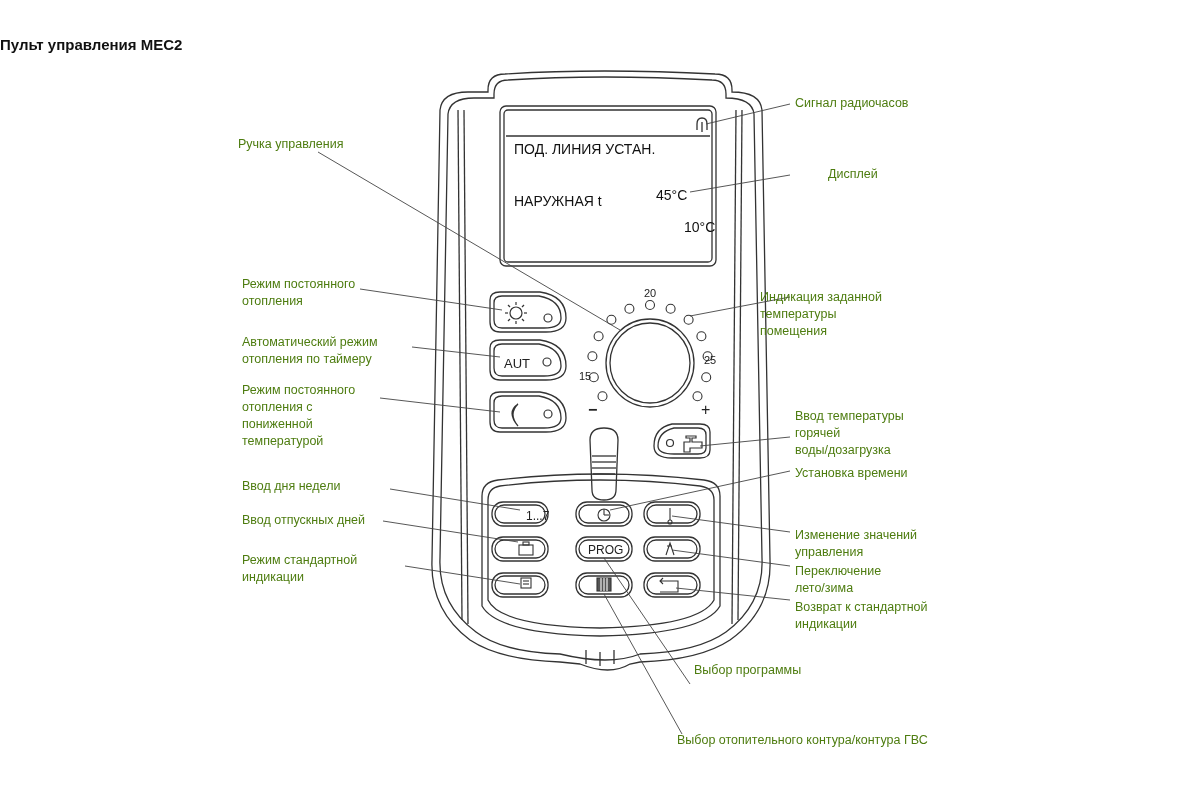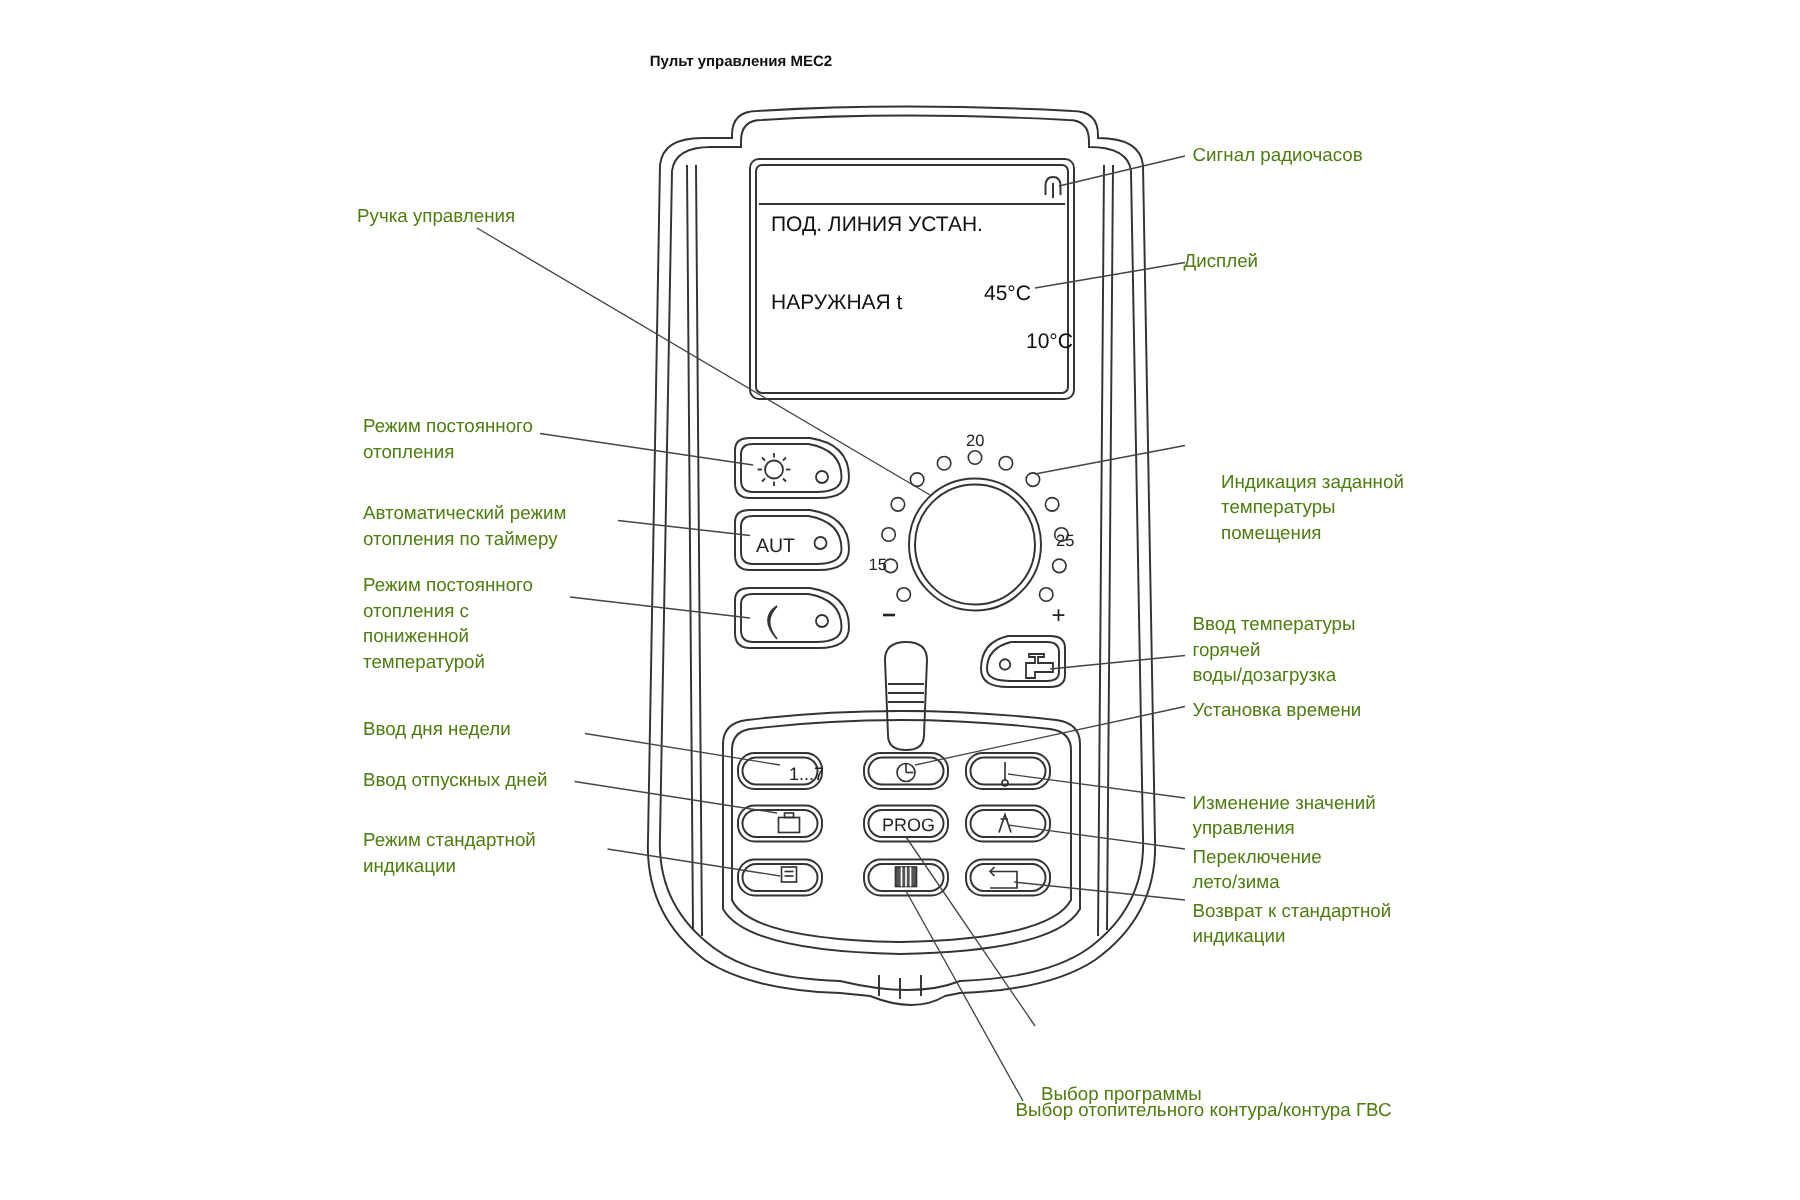--- a/index.html
+++ b/index.html
@@ -1,19 +1,19 @@
 <!DOCTYPE html>
 <html><head>
 <meta charset="utf-8">
 <style>
   html, body { margin:0; padding:0; background:#ffffff; }
   body { width:1200px; height:800px; position:relative; overflow:hidden;
          font-family:"Liberation Sans", sans-serif; color:#1a1a1a; }
-  .title { position:absolute; left:0; width:988px; top:36px; text-align:center;
-           font-weight:bold; font-size:10px; color:#111; }
+  .title { position:absolute; left:0; width:988px; top:36px; text-align:left;
+           font-weight:bold; font-size:15px; color:#111; }
   .lbl { position:absolute; font-size:12.5px; line-height:17px; color:#4d7c0f; white-space:pre-line; }
   svg.device { position:absolute; left:0; top:0; }
   .disp { position:absolute; font-size:14px; color:#111; }
   .btxt { font-family:"Liberation Sans", sans-serif; fill:#222; }
 </style>
 </head>
 <body>
 
 <div class="title">Пульт управления MEC2</div>
 
@@ -198,28 +198,28 @@
 <div class="lbl" style="left:242px;top:382px;">Режим постоянного
 отопления с
 пониженной
 температурой</div>
 <div class="lbl" style="left:242px;top:478px;">Ввод дня недели</div>
 <div class="lbl" style="left:242px;top:512px;">Ввод отпускных дней</div>
 <div class="lbl" style="left:242px;top:552px;">Режим стандартной
 индикации</div>
 
 <div class="lbl" style="left:795px;top:95px;">Сигнал радиочасов</div>
-<div class="lbl" style="left:789px;top:166px;">Дисплей</div>
-<div class="lbl" style="left:814px;top:289px;margin-top:24px;">Индикация заданной
+<div class="lbl" style="left:828px;top:166px;">Дисплей</div>
+<div class="lbl" style="left:760px;top:289px;">Индикация заданной
 температуры
 помещения</div>
 <div class="lbl" style="left:795px;top:408px;">Ввод температуры
 горячей
 воды/дозагрузка</div>
 <div class="lbl" style="left:795px;top:465px;">Установка времени</div>
 <div class="lbl" style="left:795px;top:527px;">Изменение значений
 управления</div>
 <div class="lbl" style="left:795px;top:563px;">Переключение
 лето/зима</div>
 <div class="lbl" style="left:795px;top:599px;">Возврат к стандартной
 индикации</div>
-<div class="lbl" style="left:694px;top:721px;">Выбор программы</div>
+<div class="lbl" style="left:694px;top:662px;">Выбор программы</div>
 <div class="lbl" style="left:677px;top:732px;">Выбор отопительного контура/контура ГВС</div>
 
 </body></html>

